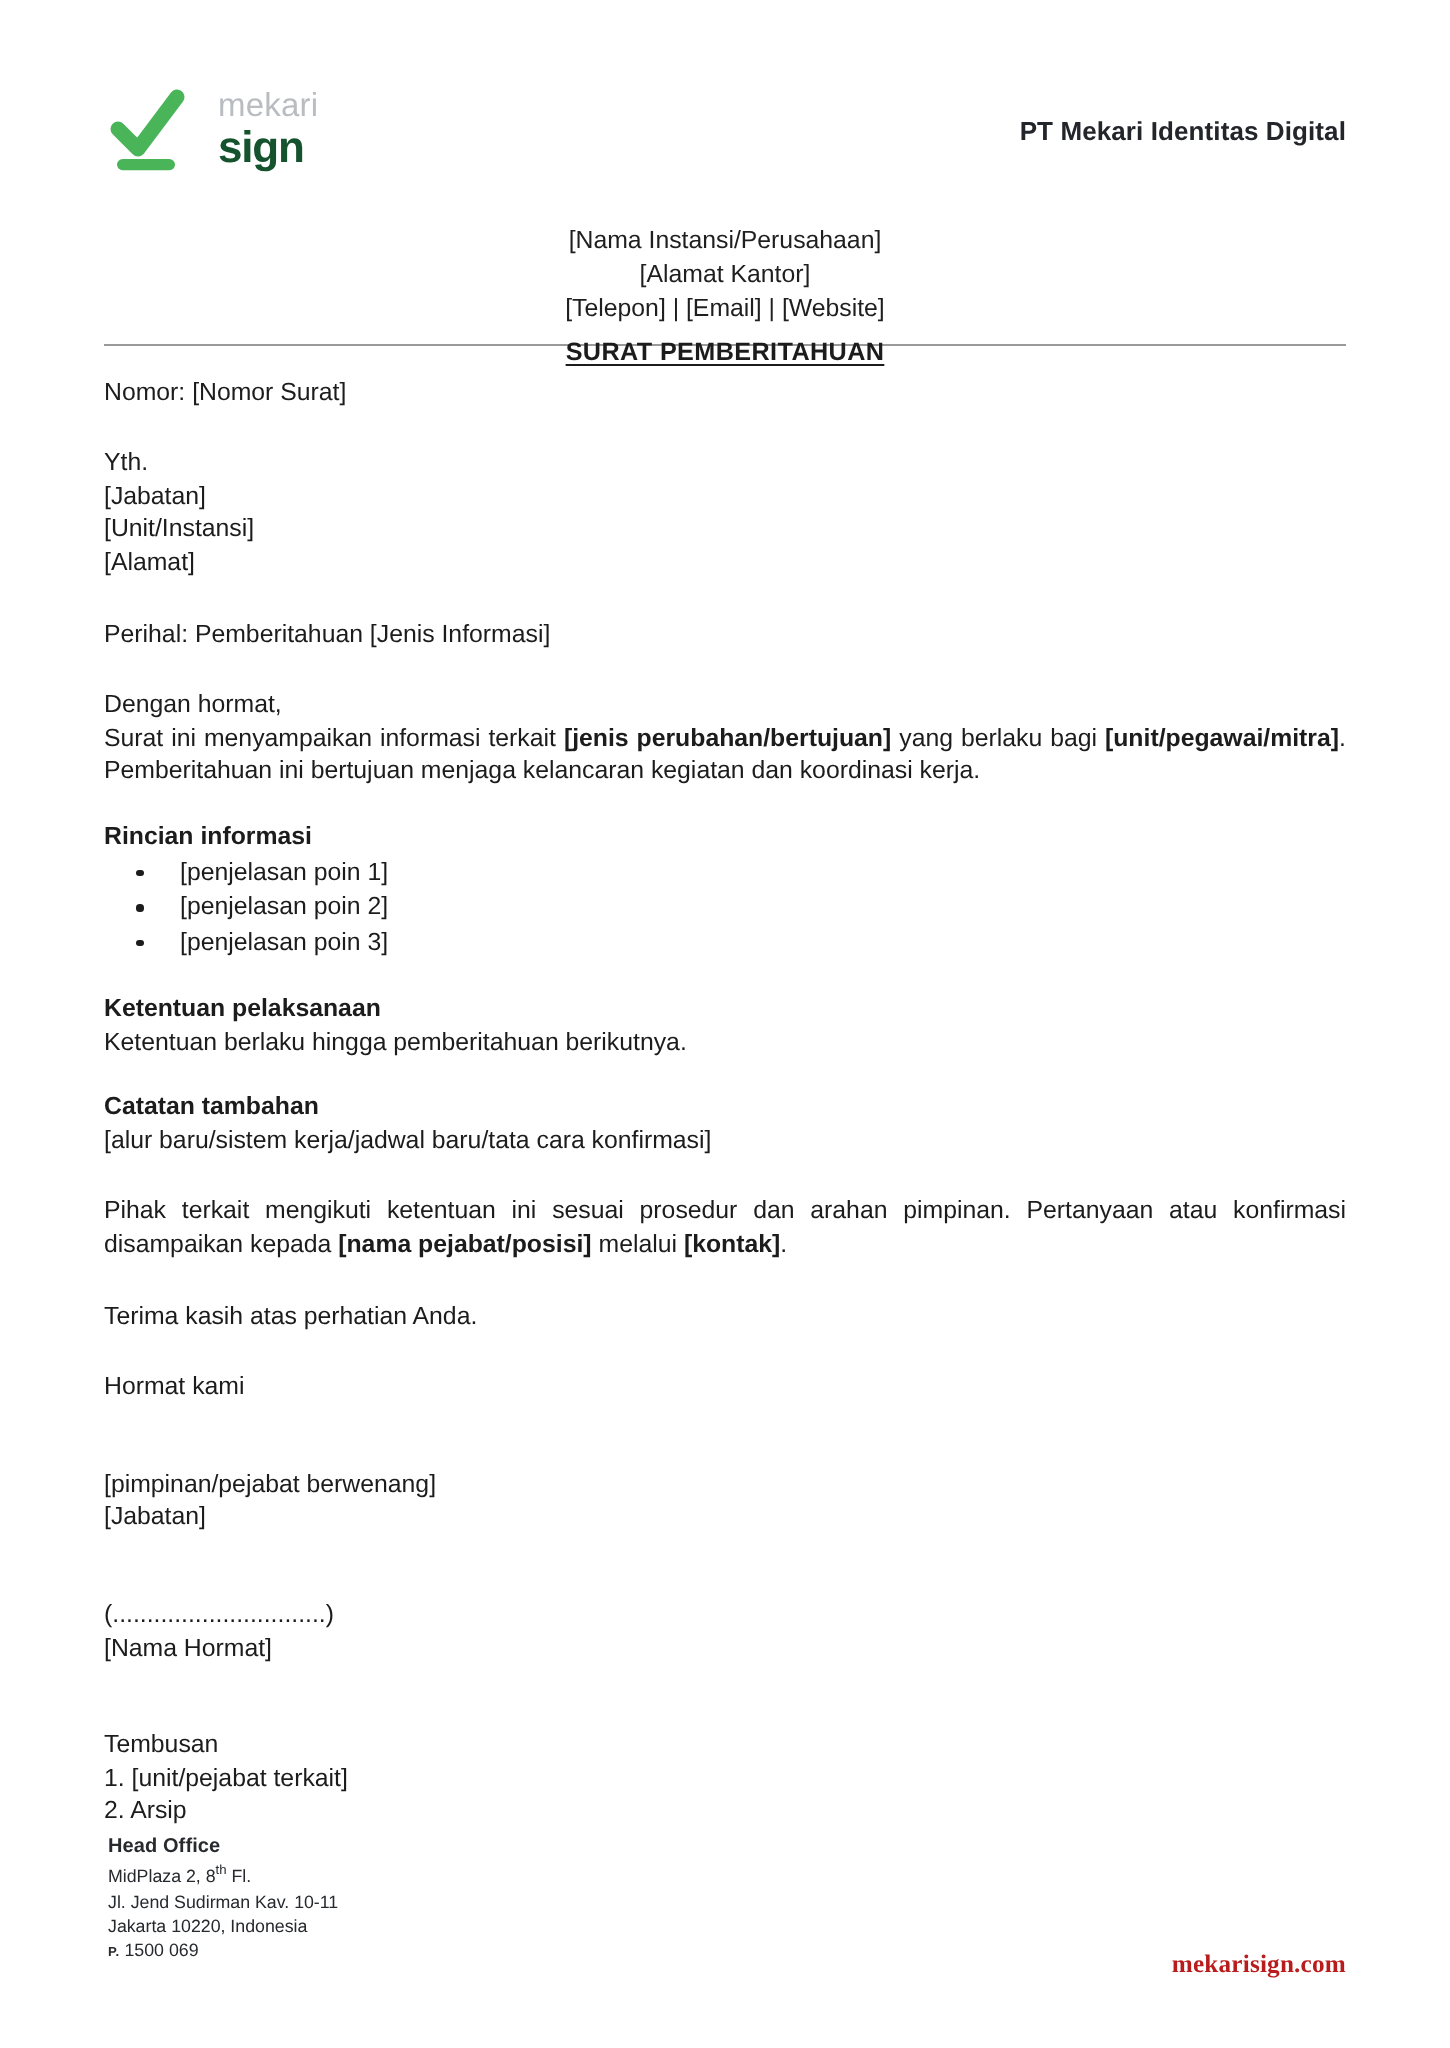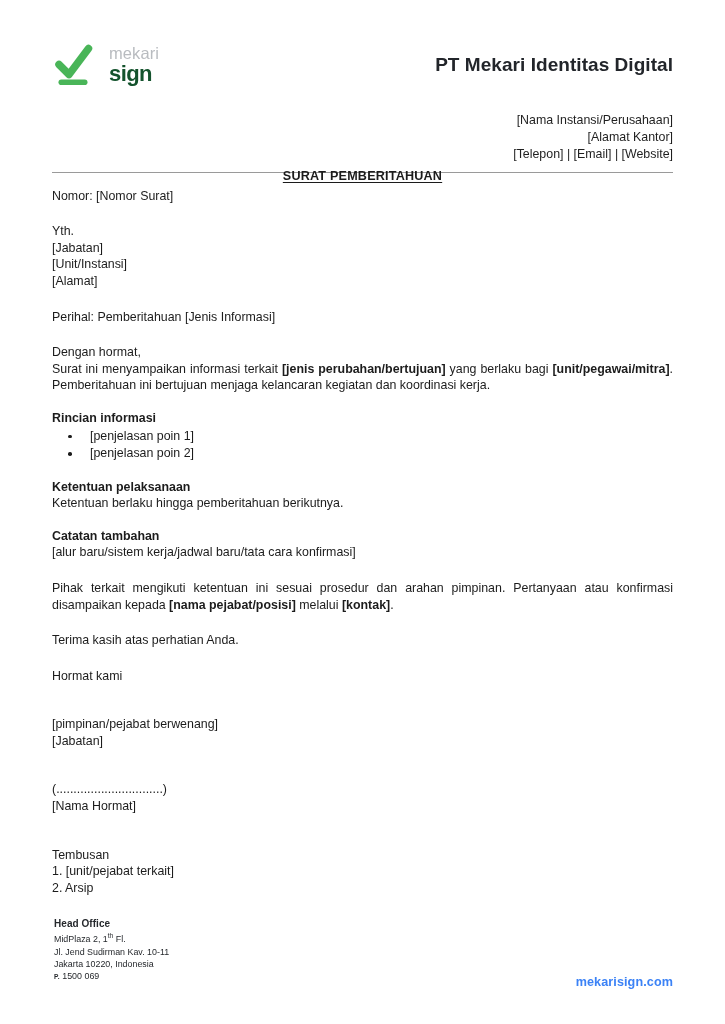--- a/index.html
+++ b/index.html
@@ -30,29 +30,29 @@
   .logo-mark { width:44px; height:46px; position:relative; flex:none; }
   .logo-words { display:flex; flex-direction:column; line-height:1; }
   .logo-mekari {
     font-size:16.5px; color:#b9bcc0; letter-spacing:.1px;
     font-weight:400; margin-bottom:1px;
   }
   .logo-sign {
     font-size:22px; color:#14532d; font-weight:700; letter-spacing:-0.6px;
   }
   .company-name {
-    font-size:19px; font-weight:700; color:#22252a; letter-spacing:.05px;
+    font-size:13px; font-weight:700; color:#22252a; letter-spacing:.05px;
     white-space:nowrap;
   }
 
   
   .letterhead {
     position:absolute;
     left:52px; top:112px; width:621px;
-    text-align:right;
+    text-align:center;
     font-size:12.4px;
     line-height:17px;
     color:#1f1f1f;
   }
   .hr {
     position:absolute;
     left:52px; top:172px; width:621px;
     height:1px; background:#9a9a9a;
   }
 
@@ -105,22 +105,23 @@
     color:#26292d;
   }
   .footer-address .ha { font-weight:700; font-size:10px; letter-spacing:.05px; }
   .sup { font-size:6.6px; vertical-align:super; }
   .pcap { font-size:6.6px; font-weight:700; letter-spacing:.2px; }
   .footer-url {
     position:absolute;
     right:52px; top:975px;
     font-size:12.6px;
     font-weight:600;
-    color:#3b82f6;
+    color:#b91c1c;
     letter-spacing:.1px;
+    font-family:Liberation Serif, serif;
   }
 </style>
 </head>
 <body>
 
 <div class="page">
 
   <div class="brand-header">
 
     <div class="logo-lockup">
@@ -171,20 +172,21 @@
     <div class="blk">Dengan hormat,</div>
 
     <p class="just"><span>Surat ini menyampaikan informasi terkait </span><span class="b">[jenis perubahan/bertujuan]</span><span> yang berlaku bagi </span><span class="b">[unit/pegawai/mitra]</span><span>. Pemberitahuan ini bertujuan menjaga kelancaran kegiatan dan koordinasi kerja.</span></p>
 
     <div class="gap-md"></div>
 
     <div class="sect-head">Rincian informasi</div>
     <ul class="bullets">
       <li><span class="dot"></span><span>[penjelasan poin 1]</span></li>
       <li><span class="dot"></span><span>[penjelasan poin 2]</span></li>
+      <li><span class="dot"></span><span>[penjelasan poin 3]</span></li>
     </ul>
 
     <div class="gap-md"></div>
 
     <div class="sect-head">Ketentuan pelaksanaan</div>
     <div class="blk">Ketentuan berlaku hingga pemberitahuan berikutnya.</div>
 
     <div class="gap-md"></div>
 
     <div class="sect-head">Catatan tambahan</div>
@@ -218,21 +220,21 @@
     <div class="gap-sm"></div>
 
     <div class="blk">Tembusan</div>
     <div class="blk">1. [unit/pejabat terkait]</div>
     <div class="blk">2. Arsip</div>
 
   </div>
 
   <div class="footer-address">
     <div class="ha">Head Office</div>
-    <div><span>MidPlaza 2, 1</span><span class="sup">th</span><span> Fl.</span></div>
+    <div><span>MidPlaza 2, 8</span><span class="sup">th</span><span> Fl.</span></div>
     <div>Jl. Jend Sudirman Kav. 10-11</div>
     <div>Jakarta 10220, Indonesia</div>
     <div><span class="pcap">P.</span><span>&nbsp;</span><span>1500 069</span></div>
   </div>
 
   <div class="footer-url">mekarisign.com</div>
 
 </div>
 
 </body></html>

